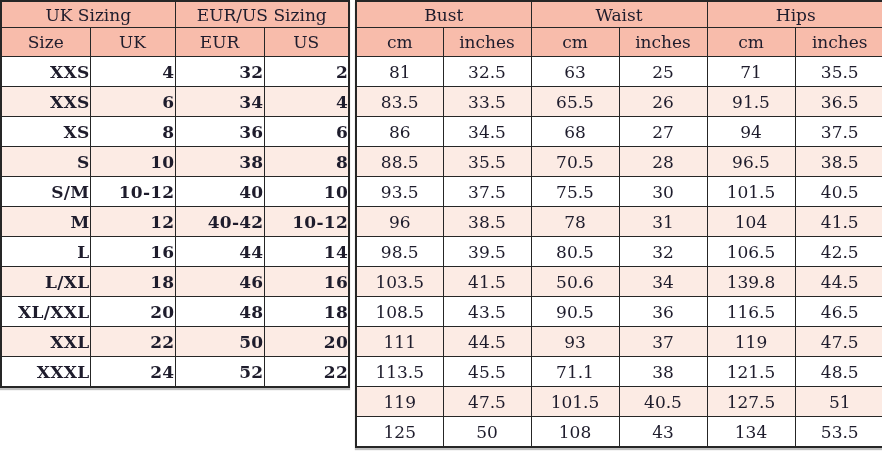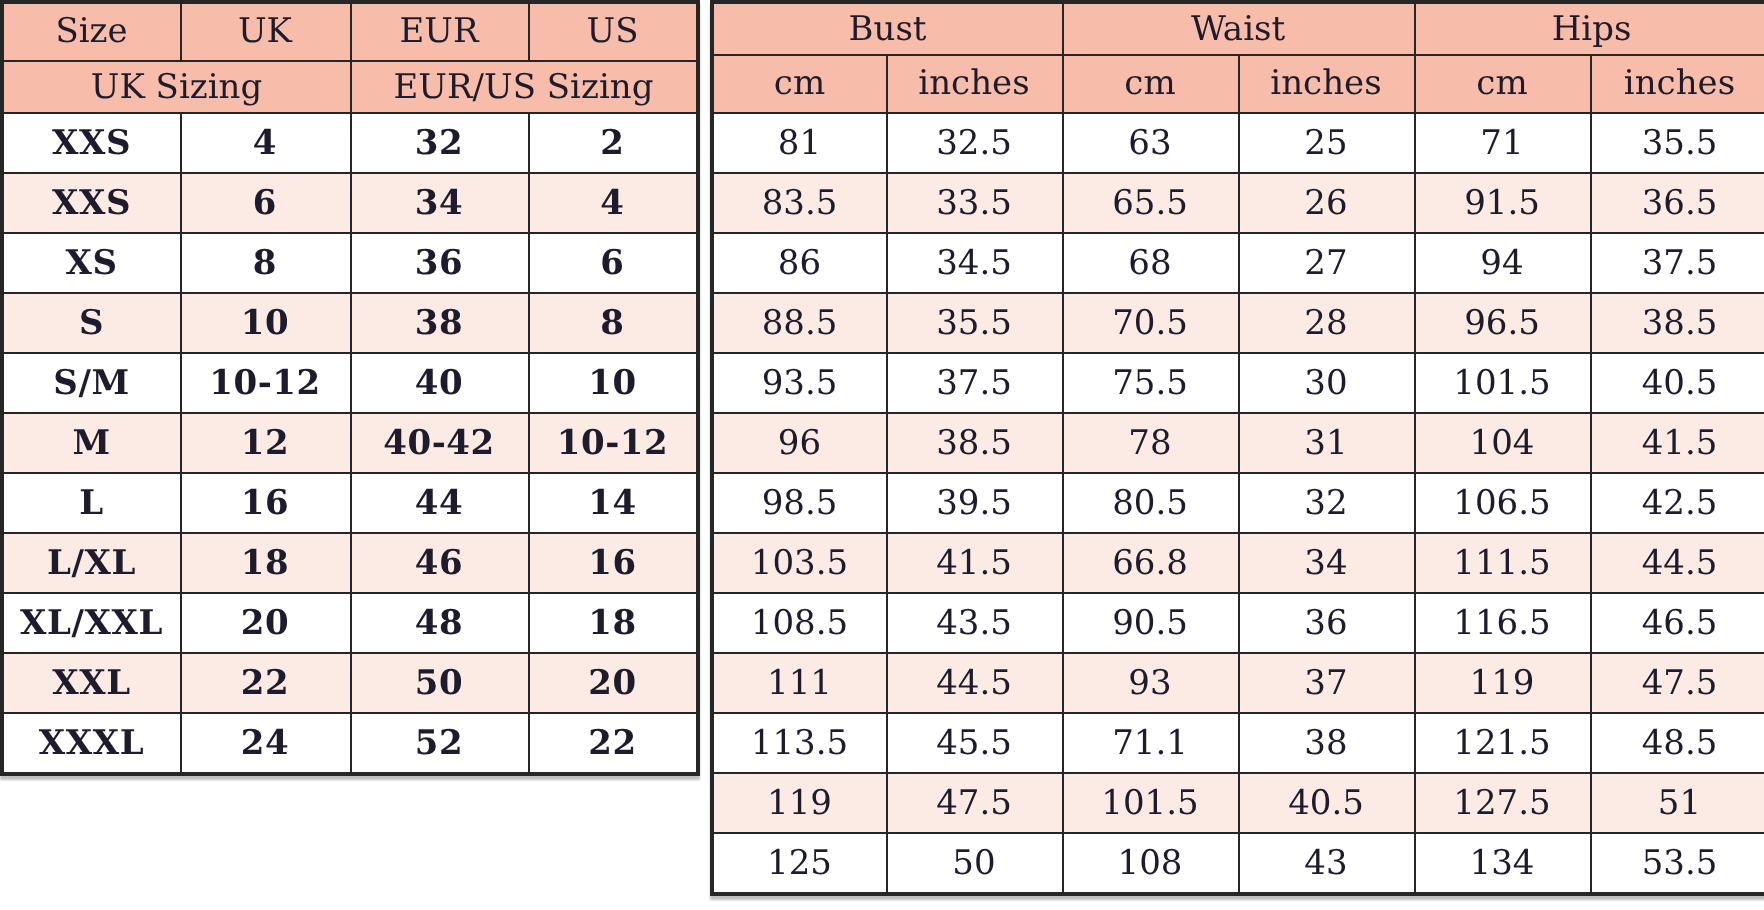--- a/index.html
+++ b/index.html
@@ -49,47 +49,48 @@
     background:var(--header-bg);
   }
   tbody td{
     height:29px;
     font-size:17px;
     background:#ffffff;
   }
   table.left tbody td{
     font-weight:bold;
     letter-spacing:0.3px;
+    text-align:right;
   }
   tbody tr:nth-child(even) td{
     background:var(--stripe-bg);
   }
 </style>
 </head>
 <body>
 
 <div class="size-chart">
 
   <table class="left">
     <colgroup>
       <col style="width:89px">
         <col style="width:85px">
         <col style="width:89px">
         <col style="width:85px">
     </colgroup>
     <thead>
       <tr>
+          <th class="group" colspan="2">UK Sizing</th>
+          <th class="group" colspan="2">EUR/US Sizing</th>
+        </tr>
+      <tr>
           <th class="sub">Size</th>
           <th class="sub">UK</th>
           <th class="sub">EUR</th>
           <th class="sub">US</th>
-        </tr>
-      <tr>
-          <th class="group" colspan="2">UK Sizing</th>
-          <th class="group" colspan="2">EUR/US Sizing</th>
         </tr>
     </thead>
     <tbody>
         <tr>
           <td>XXS</td>
           <td>4</td>
           <td>32</td>
           <td>2</td>
         </tr>
         <tr>
@@ -232,23 +233,23 @@
           <td>98.5</td>
           <td>39.5</td>
           <td>80.5</td>
           <td>32</td>
           <td>106.5</td>
           <td>42.5</td>
         </tr>
         <tr>
           <td>103.5</td>
           <td>41.5</td>
-          <td>66.8</td>
+          <td>50.6</td>
           <td>34</td>
-          <td>111.5</td>
+          <td>139.8</td>
           <td>44.5</td>
         </tr>
         <tr>
           <td>108.5</td>
           <td>43.5</td>
           <td>90.5</td>
           <td>36</td>
           <td>116.5</td>
           <td>46.5</td>
         </tr>

